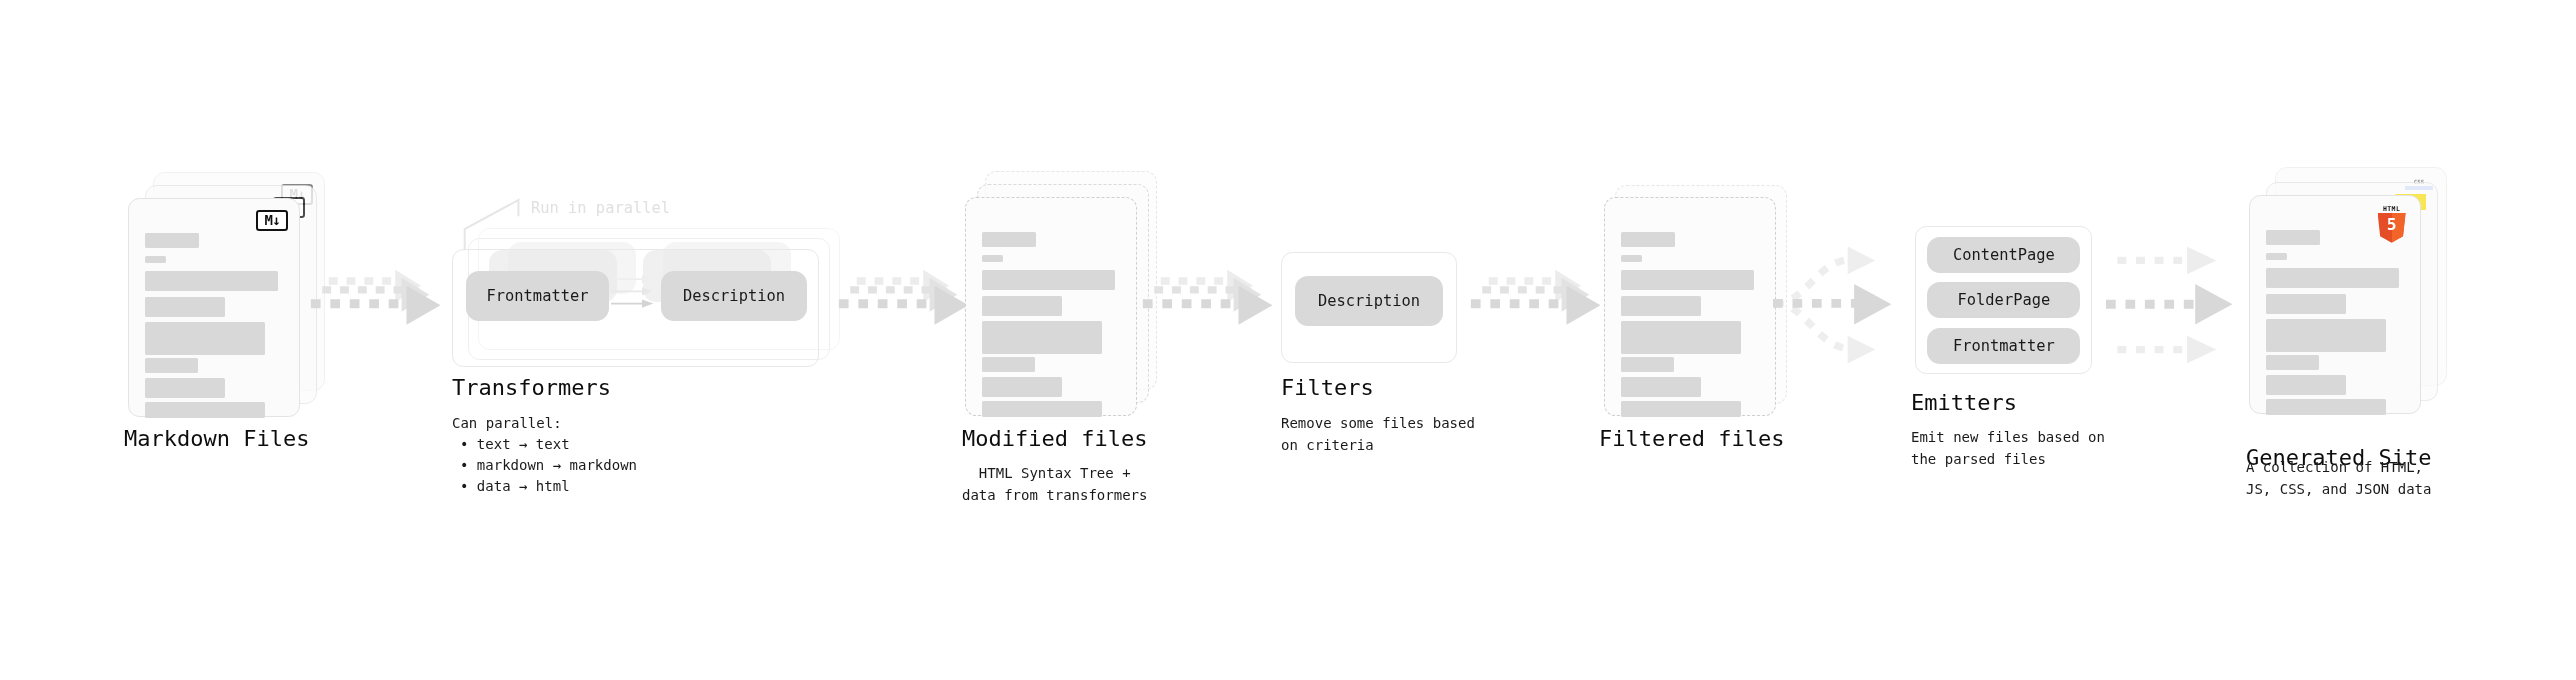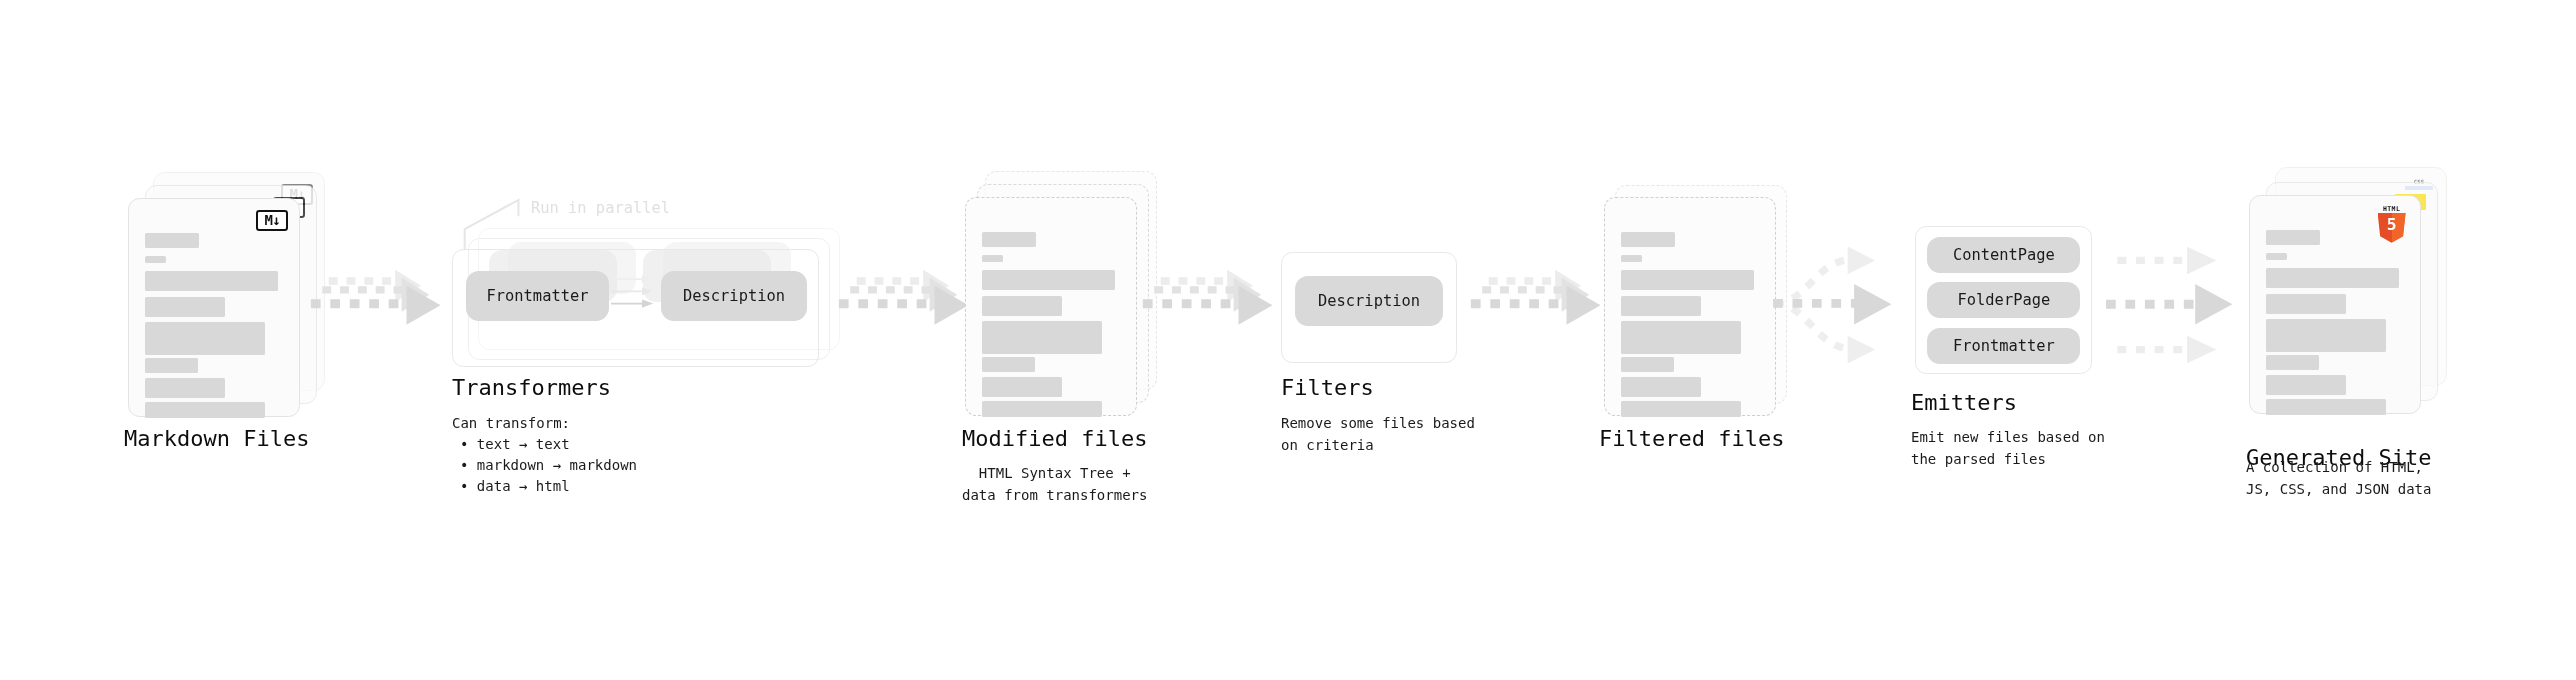--- a/index.html
+++ b/index.html
@@ -180,21 +180,21 @@
           <line x1="0" y1="20" x2="40" y2="20" stroke="#e8e8e8"></line>
           <line x1="0" y1="35" x2="40" y2="35" stroke="#d4d4d4"></line>
         </g>
         <polygon points="38,0 50,5 38,10" fill="#eeeeee"></polygon>
         <polygon points="38,15 50,20 38,25" fill="#e8e8e8"></polygon>
         <polygon points="38,30 52,35 38,40" fill="#d4d4d4"></polygon>
       </svg>
     </div>
 
     <div class="title" style="left:452px; top:375px;">Transformers</div>
-    <div class="sub" style="left:452px; top:413px;">Can transform:</div>
+    <div class="sub" style="left:452px; top:413px;">Can parallel:</div>
     <div class="sub" style="left:460px; top:434px;">• text → text</div>
     <div class="sub" style="left:460px; top:455px;">• markdown → markdown</div>
     <div class="sub" style="left:460px; top:476px;">• data → html</div>
   </div>
 
   <div class="conn" style="left:834px; top:268px;">
     <svg width="154" height="73" viewBox="0 0 190 90">
       <g stroke="#ececec" stroke-width="9" stroke-dasharray="11 11" fill="none">
         <line x1="28" y1="16" x2="118" y2="16"></line>
       </g>

